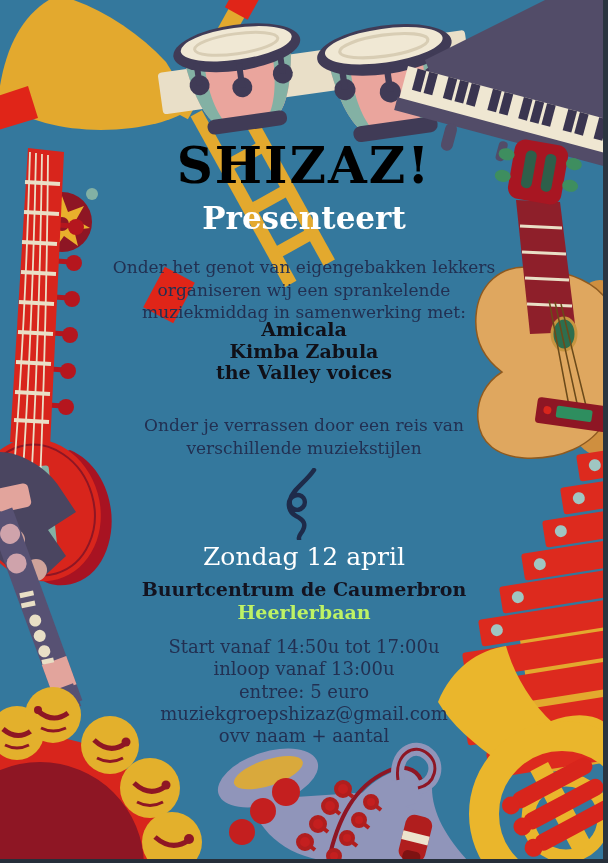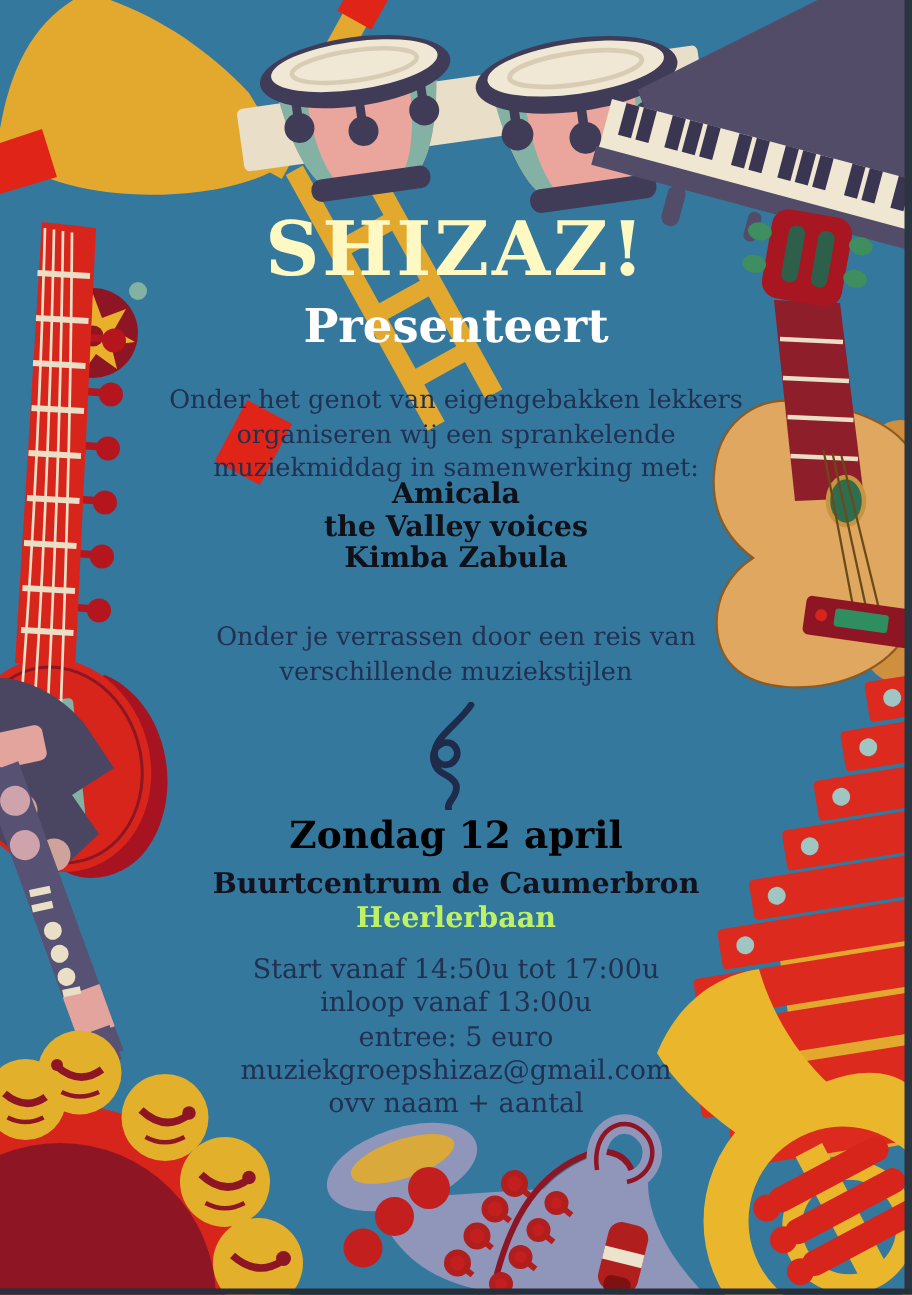--- a/index.html
+++ b/index.html
@@ -4,27 +4,27 @@
 <style>
   html,body{margin:0;padding:0;background:#222;}
   .poster{
     position:relative;width:608px;height:863px;overflow:hidden;
     background:#34789d;
     font-family:"DejaVu Serif","Liberation Serif",serif;
   }
   .art{position:absolute;inset:0;z-index:1;pointer-events:none;}
   .content{position:absolute;inset:0;z-index:2;text-align:center;color:#223052;}
   .content > div, .content > h1, .content > h2{position:absolute;left:0;right:0;margin:0;}
-  .title{top:136px;font-size:50px;font-weight:bold;letter-spacing:2px;color:#fef9c3;}
+  .title{top:136px;font-size:50px;font-weight:bold;letter-spacing:2px;color:#000000;}
   .subtitle{top:200px;font-size:31px;font-weight:bold;color:#ffffff;}
   .intro{top:256px;font-size:17px;line-height:22.5px;}
   .acts{top:319px;font-size:19px;line-height:21.5px;font-weight:bold;color:#101018;}
   .tagline{top:414px;font-size:17px;line-height:22.5px;}
   .squiggle-wrap{top:468px;height:72px;}
-  .date{top:542px;font-size:25px;font-weight:bold;color:#000000;}
+  .date{top:542px;font-size:25px;font-weight:normal;color:#ffffff;}
   .venue{top:578px;font-size:19px;font-weight:bold;color:#131320;}
   .city{top:601px;font-size:19px;font-weight:bold;color:#bef264;}
   .details{top:636px;font-size:18px;line-height:22.3px;}
   .edge-r{position:absolute;right:0;top:0;width:5px;height:100%;background:#2b3540;z-index:3;}
   .edge-b{position:absolute;left:0;bottom:0;width:100%;height:4px;background:#262f3a;z-index:3;}
 </style>
 </head>
 <body>
 
 <div class="poster">
@@ -332,22 +332,22 @@
     <h2 class="subtitle">Presenteert</h2>
 
     <div class="intro">
       <div>Onder het genot van eigengebakken lekkers</div>
       <div>organiseren wij een sprankelende</div>
       <div>muziekmiddag in samenwerking met:</div>
     </div>
 
     <div class="acts">
       <div>Amicala</div>
+      <div>Kimba Zabula</div>
       <div>the Valley voices</div>
-      <div>Kimba Zabula</div>
     </div>
 
     <div class="tagline">
       <div>Onder je verrassen door een reis van</div>
       <div>verschillende muziekstijlen</div>
     </div>
 
     <div class="squiggle-wrap">
       <svg width="56" height="72" viewBox="0 0 56 72">
         <path d="M38,2 C30,14 16,22 14,32 C12,41 22,45 27,39 C32,33 26,24 18,28 C10,32 12,44 20,48 C28,52 30,56 27,62 C25,66 22,68 23,71" stroke="#1e2b4a" stroke-width="4.5" fill="none" stroke-linecap="round"></path>

